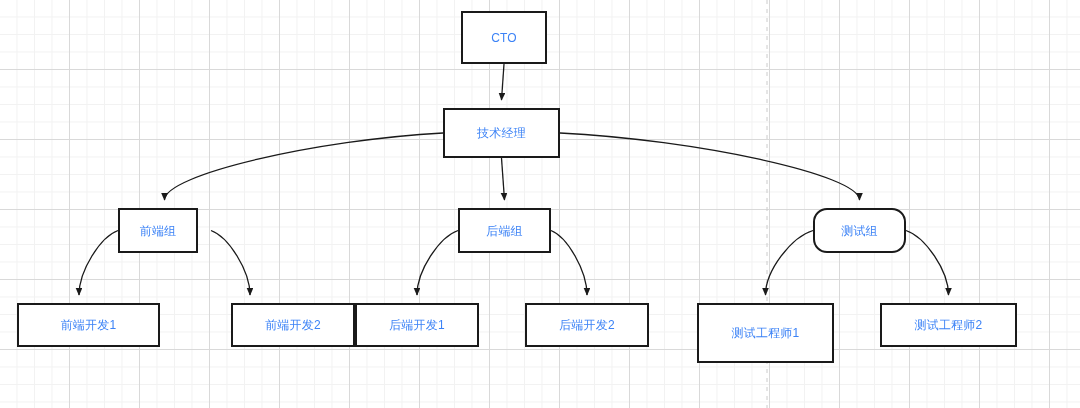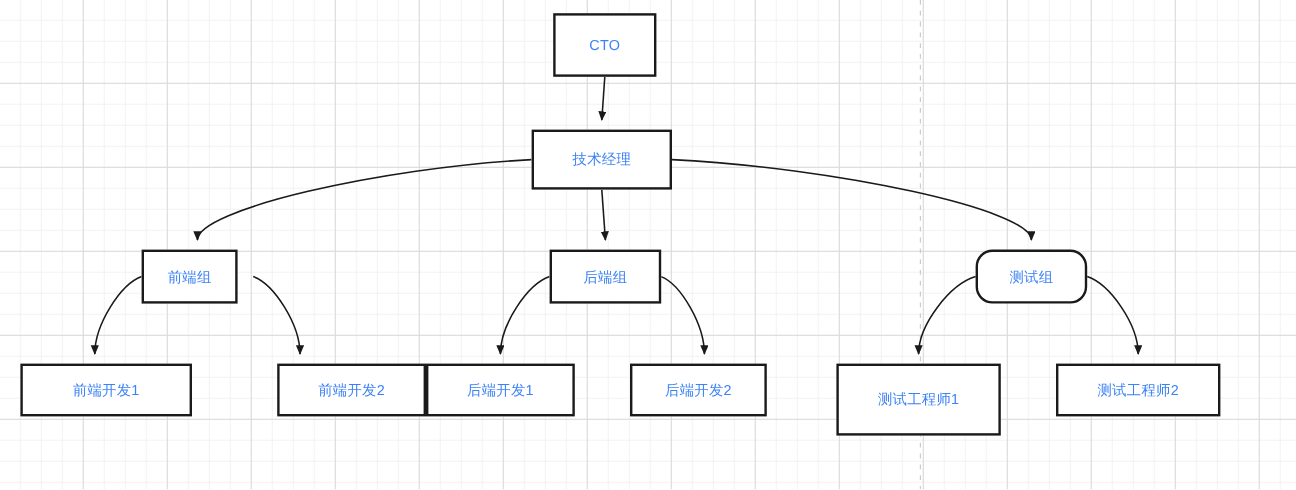--- a/index.html
+++ b/index.html
@@ -100,21 +100,21 @@
       </div>
       <div class="node" style="left: 17px; top: 303px; width: 143px; height: 44px;">
         <span class="node-label">前端开发1</span>
       </div>
       <div class="node" style="left: 188px; top: 303px; width: 124px; height: 44px; margin-left: 43px;">
         <span class="node-label">前端开发2</span>
       </div>
       <div class="node" style="left: 355px; top: 303px; width: 124px; height: 44px; text-align: right;">
         <span class="node-label">后端开发1</span>
       </div>
-      <div class="node" style="left: 525px; top: 303px; width: 114px; height: 44px;">
+      <div class="node" style="left: 525px; top: 303px; width: 124px; height: 44px;">
         <span class="node-label">后端开发2</span>
       </div>
       <div class="node" style="left: 697px; top: 303px; width: 137px; height: 60px;">
         <span class="node-label">测试工程师1</span>
       </div>
       <div class="node" style="left: 880px; top: 303px; width: 137px; height: 44px;">
         <span class="node-label">测试工程师2</span>
       </div>
     </div>
 

